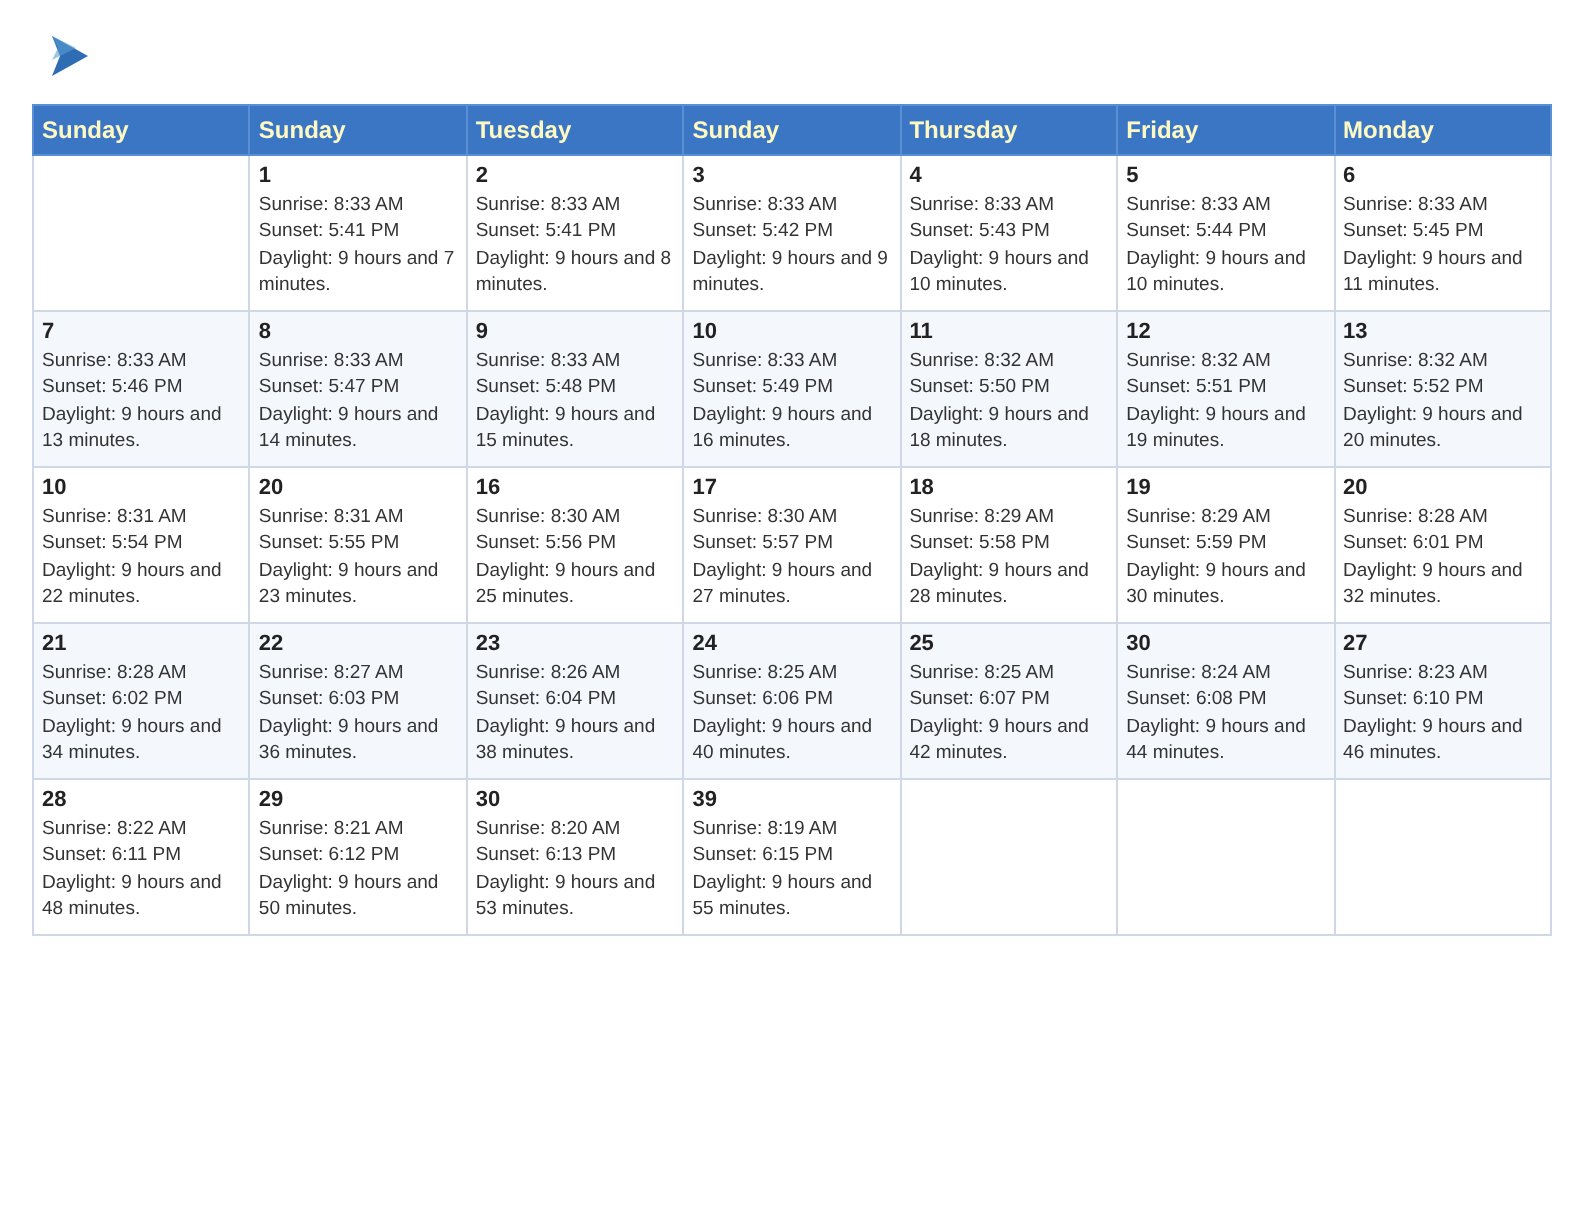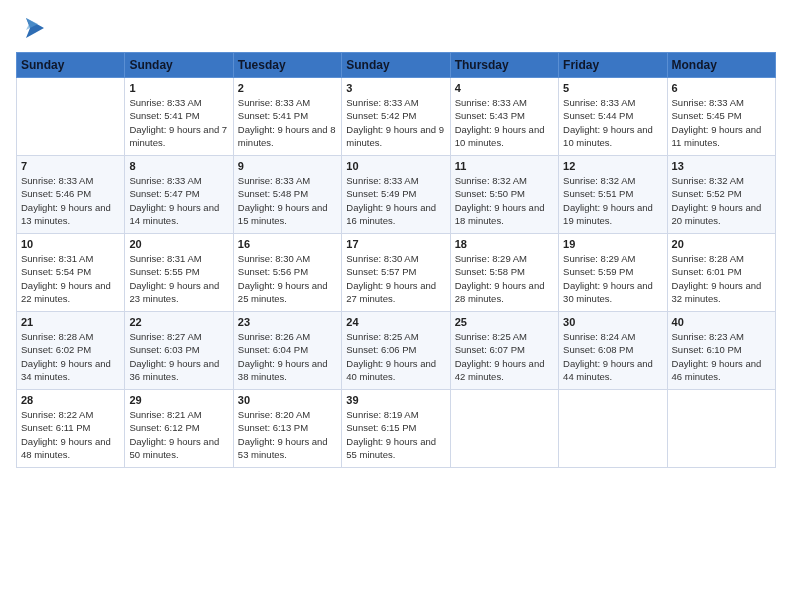--- a/index.html
+++ b/index.html
@@ -36,21 +36,21 @@
       color: #444;
       margin-top: 2px;
     }
     table {
       width: 100%;
       border-collapse: collapse;
       table-layout: fixed;
     }
     thead th {
       background-color: #3a76c4;
-      color: #0f172a;
+      color: #fef9c3;
       font-size: 12px;
       font-weight: bold;
       padding: 5px 4px;
       text-align: left;
       border: 1px solid #5a8fd4;
     }
     tbody td {
       border: 1px solid #d0d8e8;
       vertical-align: top;
       padding: 4px 4px;
@@ -241,21 +241,21 @@
           </td>
           <td>
             <div class="day-number">25</div>
             <div class="day-info">Sunrise: 8:25 AM<br>Sunset: 6:07 PM<br>Daylight: 9 hours and 42 minutes.</div>
           </td>
           <td>
             <div class="day-number">30</div>
             <div class="day-info">Sunrise: 8:24 AM<br>Sunset: 6:08 PM<br>Daylight: 9 hours and 44 minutes.</div>
           </td>
           <td>
-            <div class="day-number">40</div>
+            <div class="day-number">27</div>
             <div class="day-info">Sunrise: 8:23 AM<br>Sunset: 6:10 PM<br>Daylight: 9 hours and 46 minutes.</div>
           </td>
         </tr>
         <tr>
           <td>
             <div class="day-number">28</div>
             <div class="day-info">Sunrise: 8:22 AM<br>Sunset: 6:11 PM<br>Daylight: 9 hours and 48 minutes.</div>
           </td>
           <td>
             <div class="day-number">29</div>

